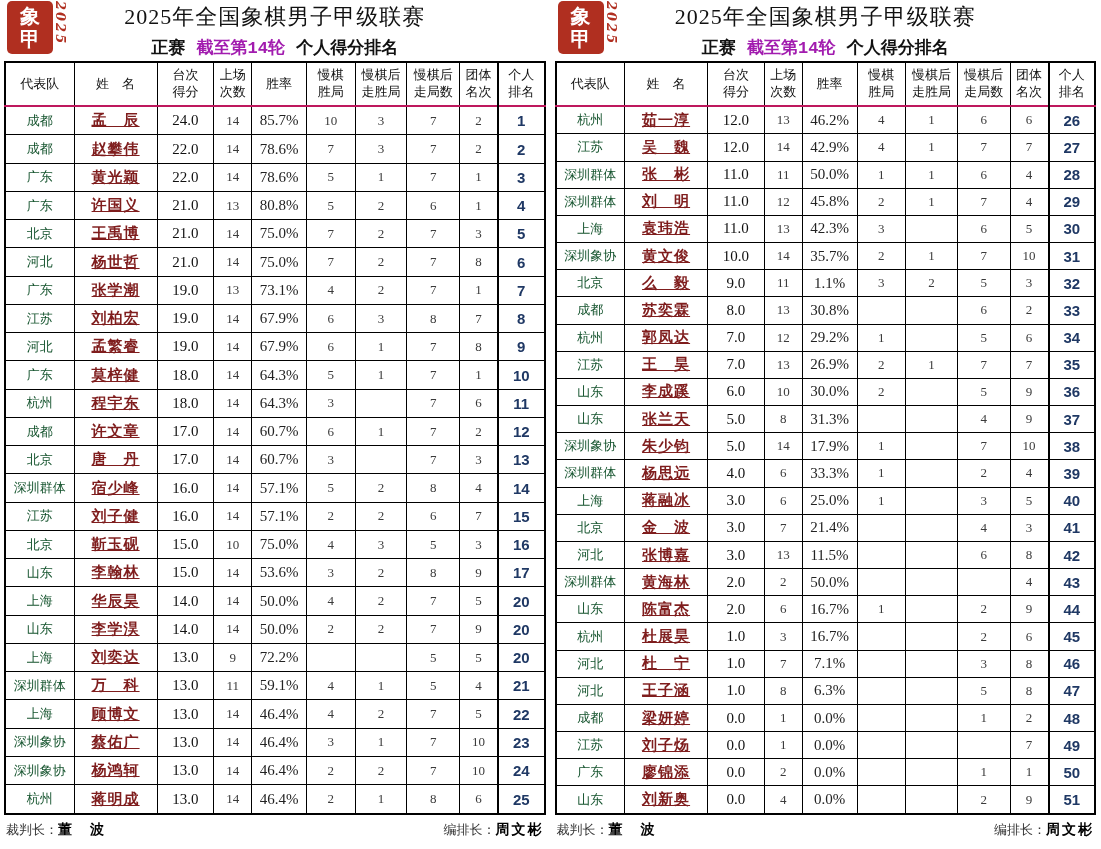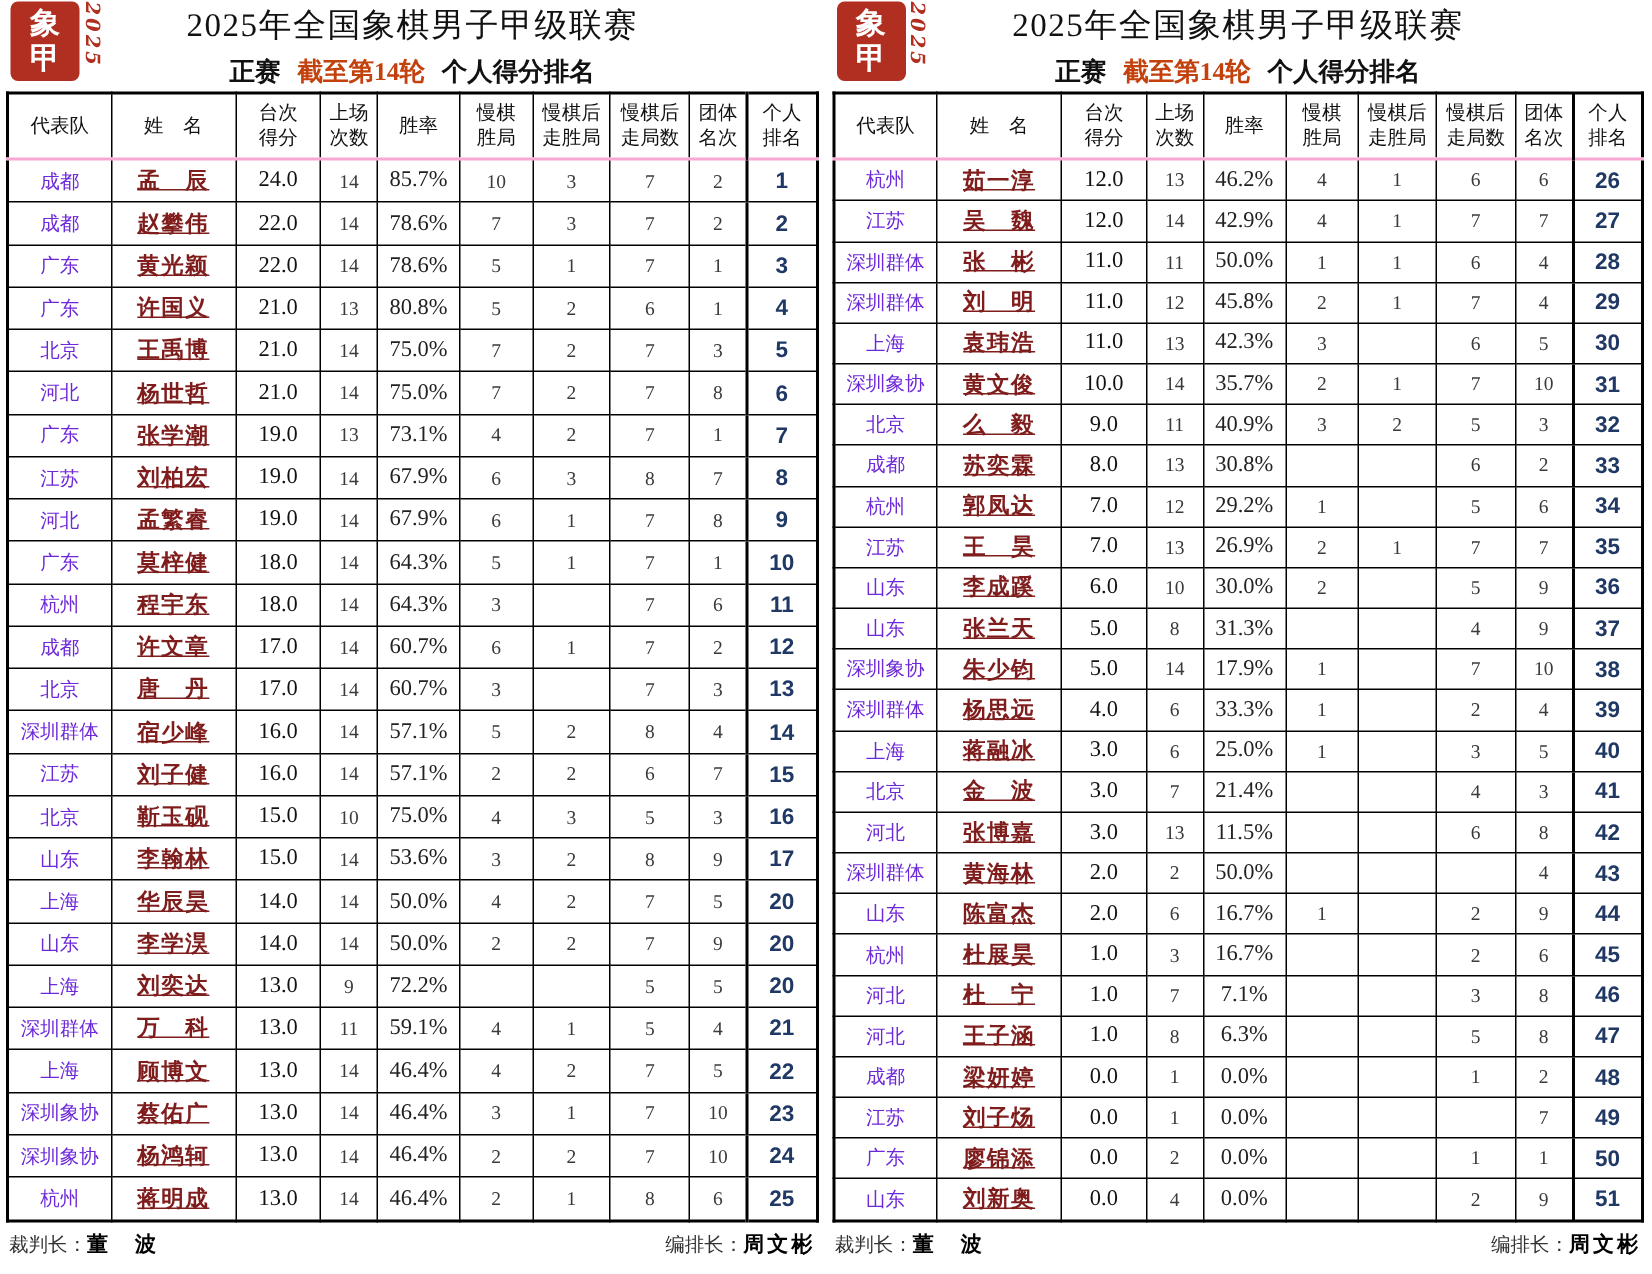--- a/index.html
+++ b/index.html
@@ -20,31 +20,31 @@
     color:#fff; display:flex; flex-direction:column; align-items:center; justify-content:center;
     font-weight:bold; font-size:20px; line-height:1.15; letter-spacing:0;
   }
   .seal-year {
     color:#b02f20; font-weight:bold; font-style:italic; font-size:13px;
     writing-mode:vertical-rl; margin-left:1px; letter-spacing:2px; line-height:1;
     font-family:"DejaVu Serif",serif;
   }
   .title { text-align:center; font-size:22px; font-weight:normal; letter-spacing:1px; margin-top:2px; }
   .subtitle { text-align:center; font-size:17px; font-weight:bold; margin-top:4px; }
-  .subtitle .blue { color:#c2410c; margin:0 7px; }
+  .subtitle .blue { color:#a21caf; margin:0 7px;font-family:Liberation Mono, monospace; }
 
   
   table { width:100%; height:754px; border-collapse:collapse; table-layout:fixed;
           border:2px solid #000; flex:none; }
   th, td { border:1px solid #000; text-align:center; vertical-align:middle; padding:0; overflow:hidden; }
   thead tr { height:44px; }
   th { font-size:13px; font-weight:normal; white-space:pre-line; line-height:1.3; color:#111; }
   th.c9 { font-weight:normal; border-left:2px solid #000; }
-  thead { border-bottom:2px solid #f9a8d4;padding-left:40px; }
-  td.c0 { font-size:13px; color:#6d28d9; }
+  thead { border-bottom:2px solid #be185d;padding-left:40px; }
+  td.c0 { font-size:13px; color:#14532d; }
   td.c1 { font-size:15px; font-weight:bold; letter-spacing:1px; color:#7f1d1d;text-decoration:underline; }
   td.c2 { font-size:15px; color:#111; }
   td.c3 { font-size:13px; color:#3a3a3a; }
   td.c4 { font-size:15px; color:#222; }
   td.c5, td.c6, td.c7, td.c8 { font-size:13px; color:#3a3a3a; }
   td.c9 { font-family:"Liberation Sans","DejaVu Sans",sans-serif; font-size:15px;
           font-weight:bold; color:#1f3864; border-left:2px solid #000; }
 
   
   .ft { display:flex; justify-content:space-between; align-items:baseline;
@@ -539,21 +539,21 @@
             <td class="c6">1</td>
             <td class="c7">7</td>
             <td class="c8">10</td>
             <td class="c9">31</td>
           </tr>
           <tr>
             <td class="c0">北京</td>
             <td class="c1">么　毅</td>
             <td class="c2">9.0</td>
             <td class="c3">11</td>
-            <td class="c4">40.9%</td>
+            <td class="c4">1.1%</td>
             <td class="c5">3</td>
             <td class="c6">2</td>
             <td class="c7">5</td>
             <td class="c8">3</td>
             <td class="c9">32</td>
           </tr>
           <tr>
             <td class="c0">成都</td>
             <td class="c1">苏奕霖</td>
             <td class="c2">8.0</td>

